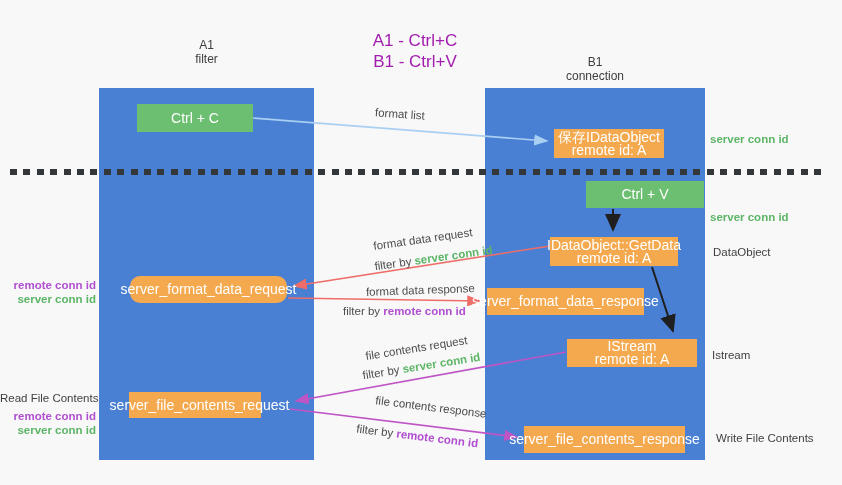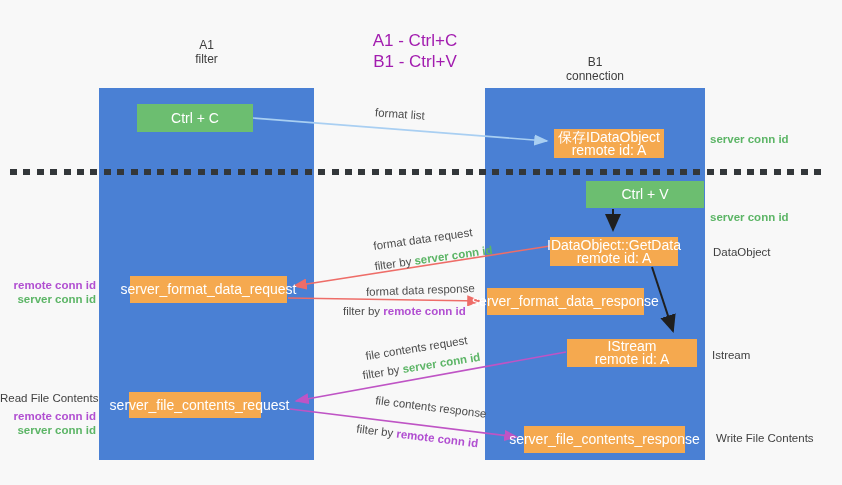--- a/index.html
+++ b/index.html
@@ -20,21 +20,21 @@
   .divider { position:absolute; left:10px; top:169px; width:815px; height:6px;
              background:repeating-linear-gradient(90deg, var(--divider-dark) 0 7px, transparent 7px 13.4px); }
   .node { position:absolute; display:flex; flex-direction:column; justify-content:center;
           align-items:center; color:#ffffff; font-size:14px; line-height:13px; text-align:center; }
   .node.green { background:var(--box-green); }
   .node.orange { background:var(--box-orange); }
   .n-ctrl-c  { left:137px; top:104px; width:116px; height:28px; }
   .n-save    { left:554px; top:129px; width:110px; height:29px; }
   .n-ctrl-v  { left:586px; top:181px; width:118px; height:27px; }
   .n-getdata { left:550px; top:237px; width:128px; height:29px; }
-  .n-fmt-req { left:130px; top:276px; width:157px; height:27px; }
+  .n-fmt-req { left:130px; top:276px; width:157px; height:27px;border-radius:10px; }
   .n-fmt-resp{ left:487px; top:288px; width:157px; height:27px;align-items:center; }
   .n-istream { left:567px; top:339px; width:130px; height:28px; }
   .n-file-req{ left:129px; top:392px; width:132px; height:26px;padding-left:9px; }
   .n-file-resp{ left:524px; top:426px; width:161px; height:27px; }
   svg.edges { position:absolute; left:0; top:0; pointer-events:none; }
   .elabel { position:absolute; font-size:11.5px; color:#4d4d4d; white-space:nowrap; }
   .elabel b.green { color:var(--text-green); }
   .elabel b.purple { color:var(--text-purple); }
   .side { position:absolute; font-size:11.5px; white-space:nowrap; }
   .side.green { color:var(--text-green); font-weight:bold; }

